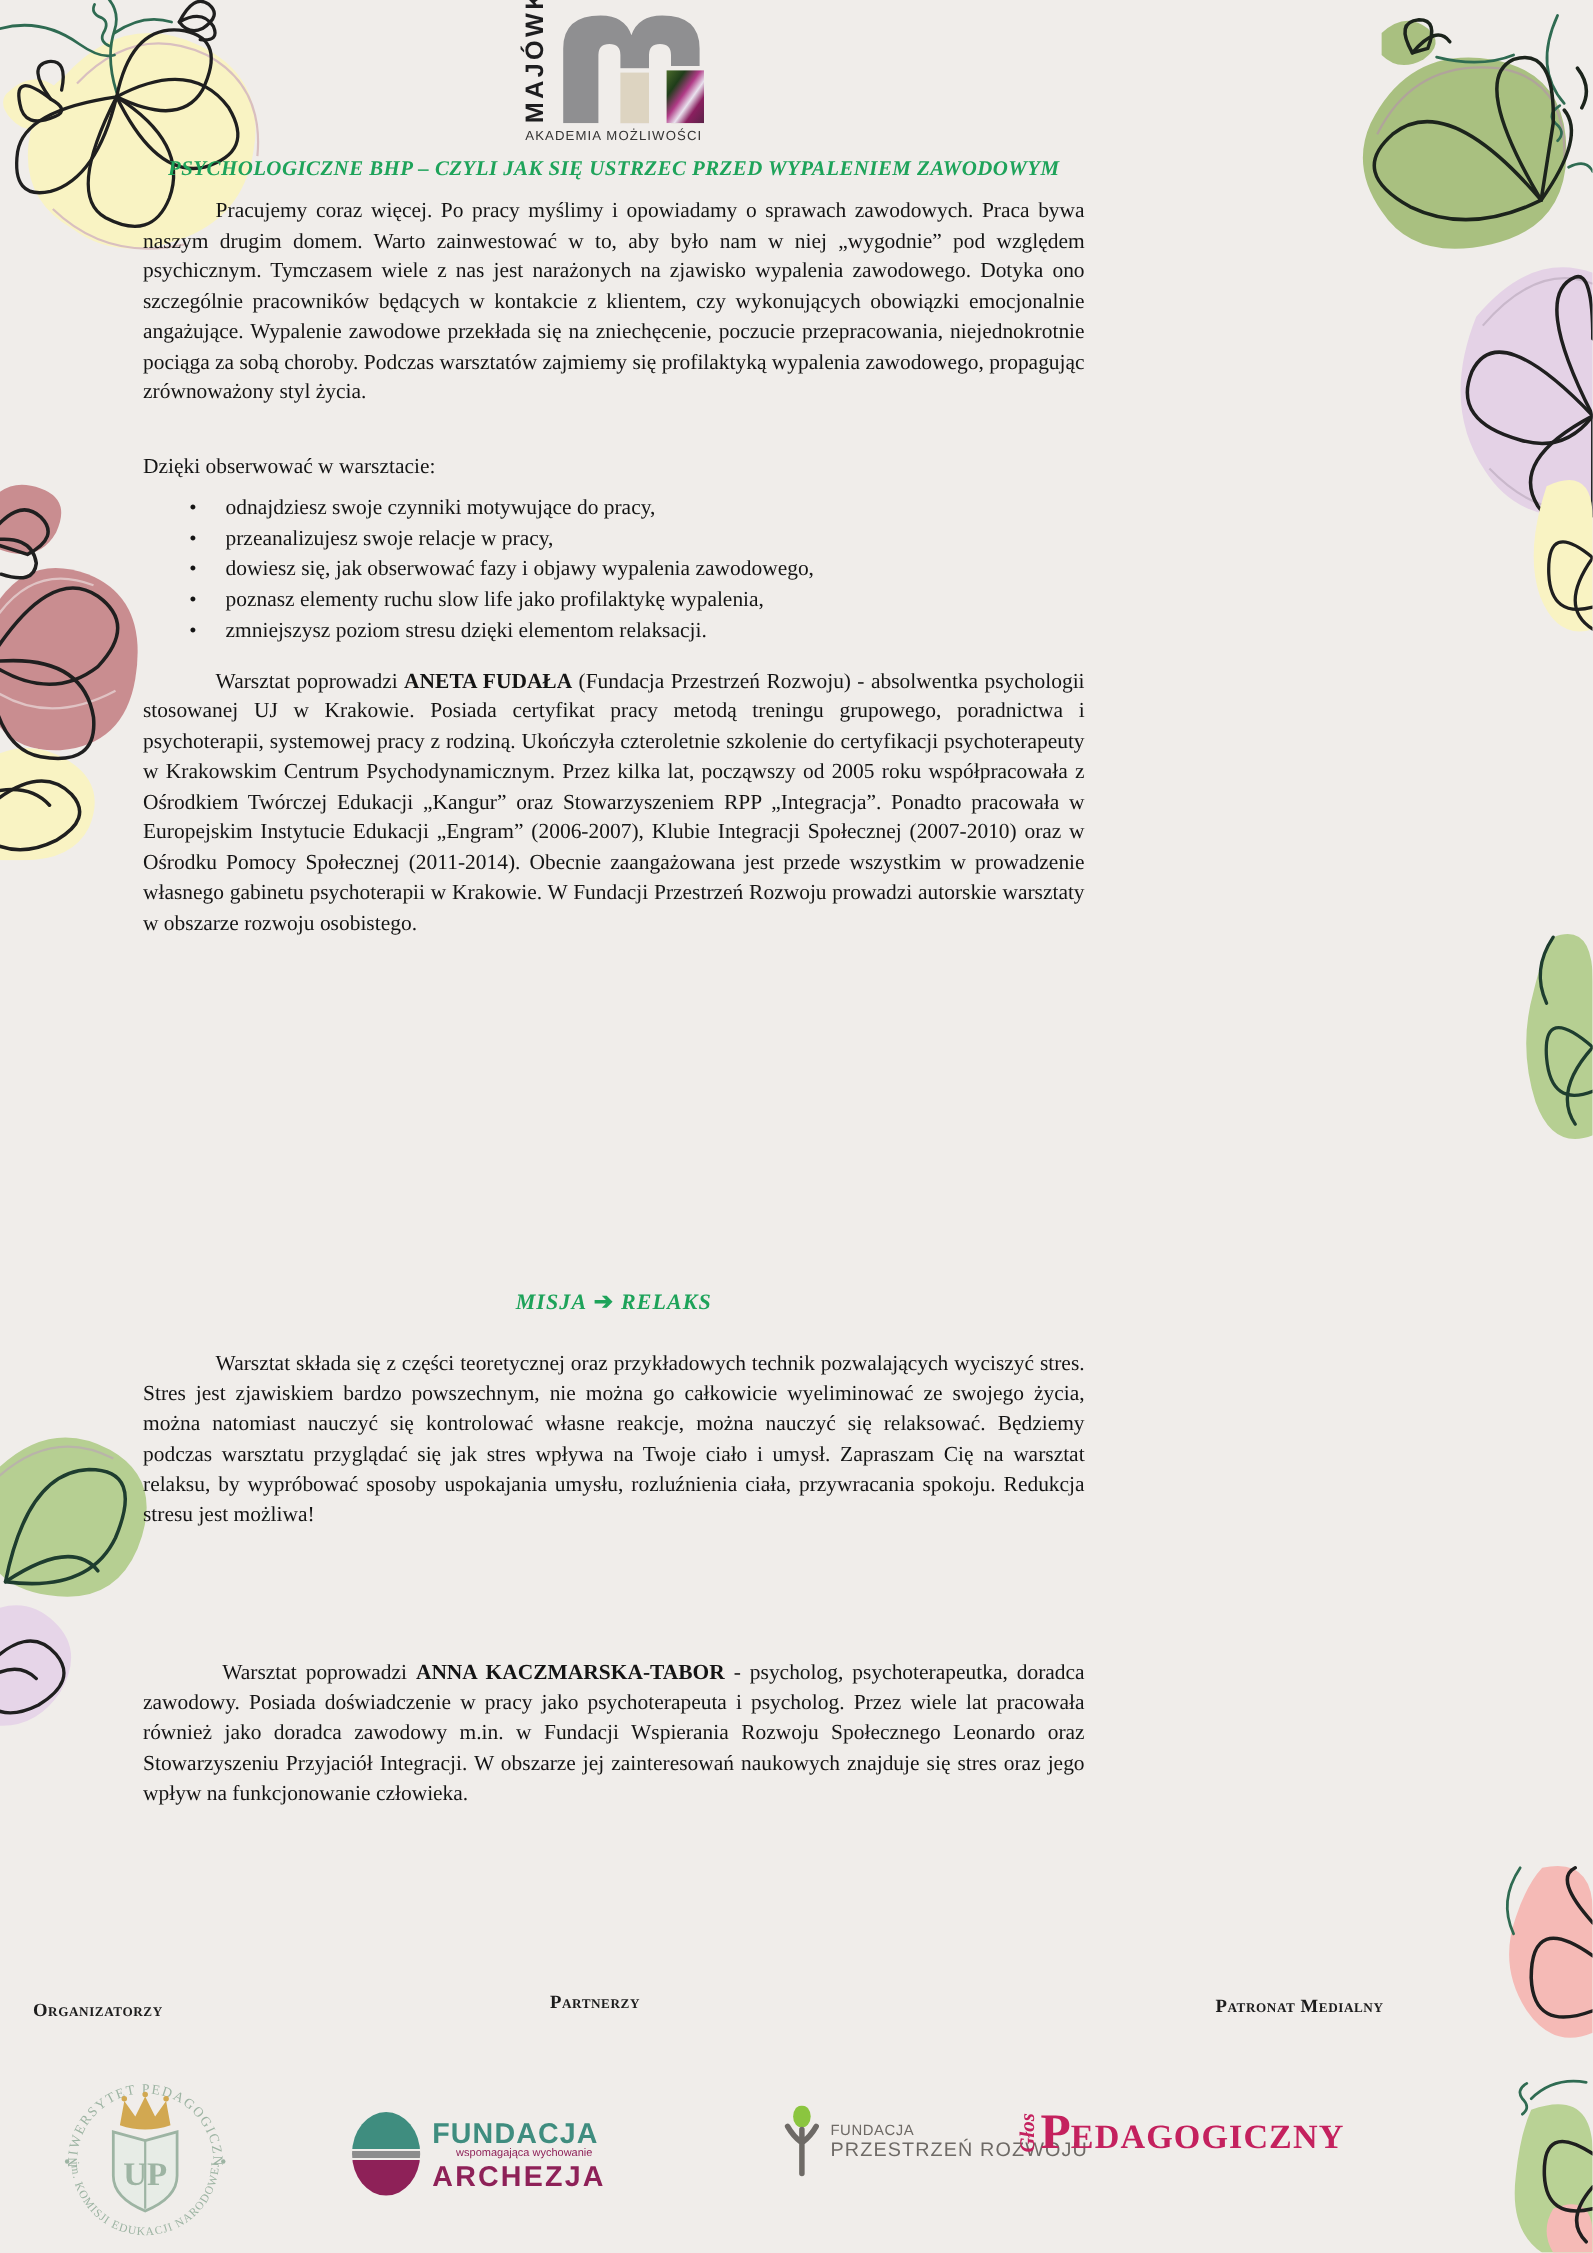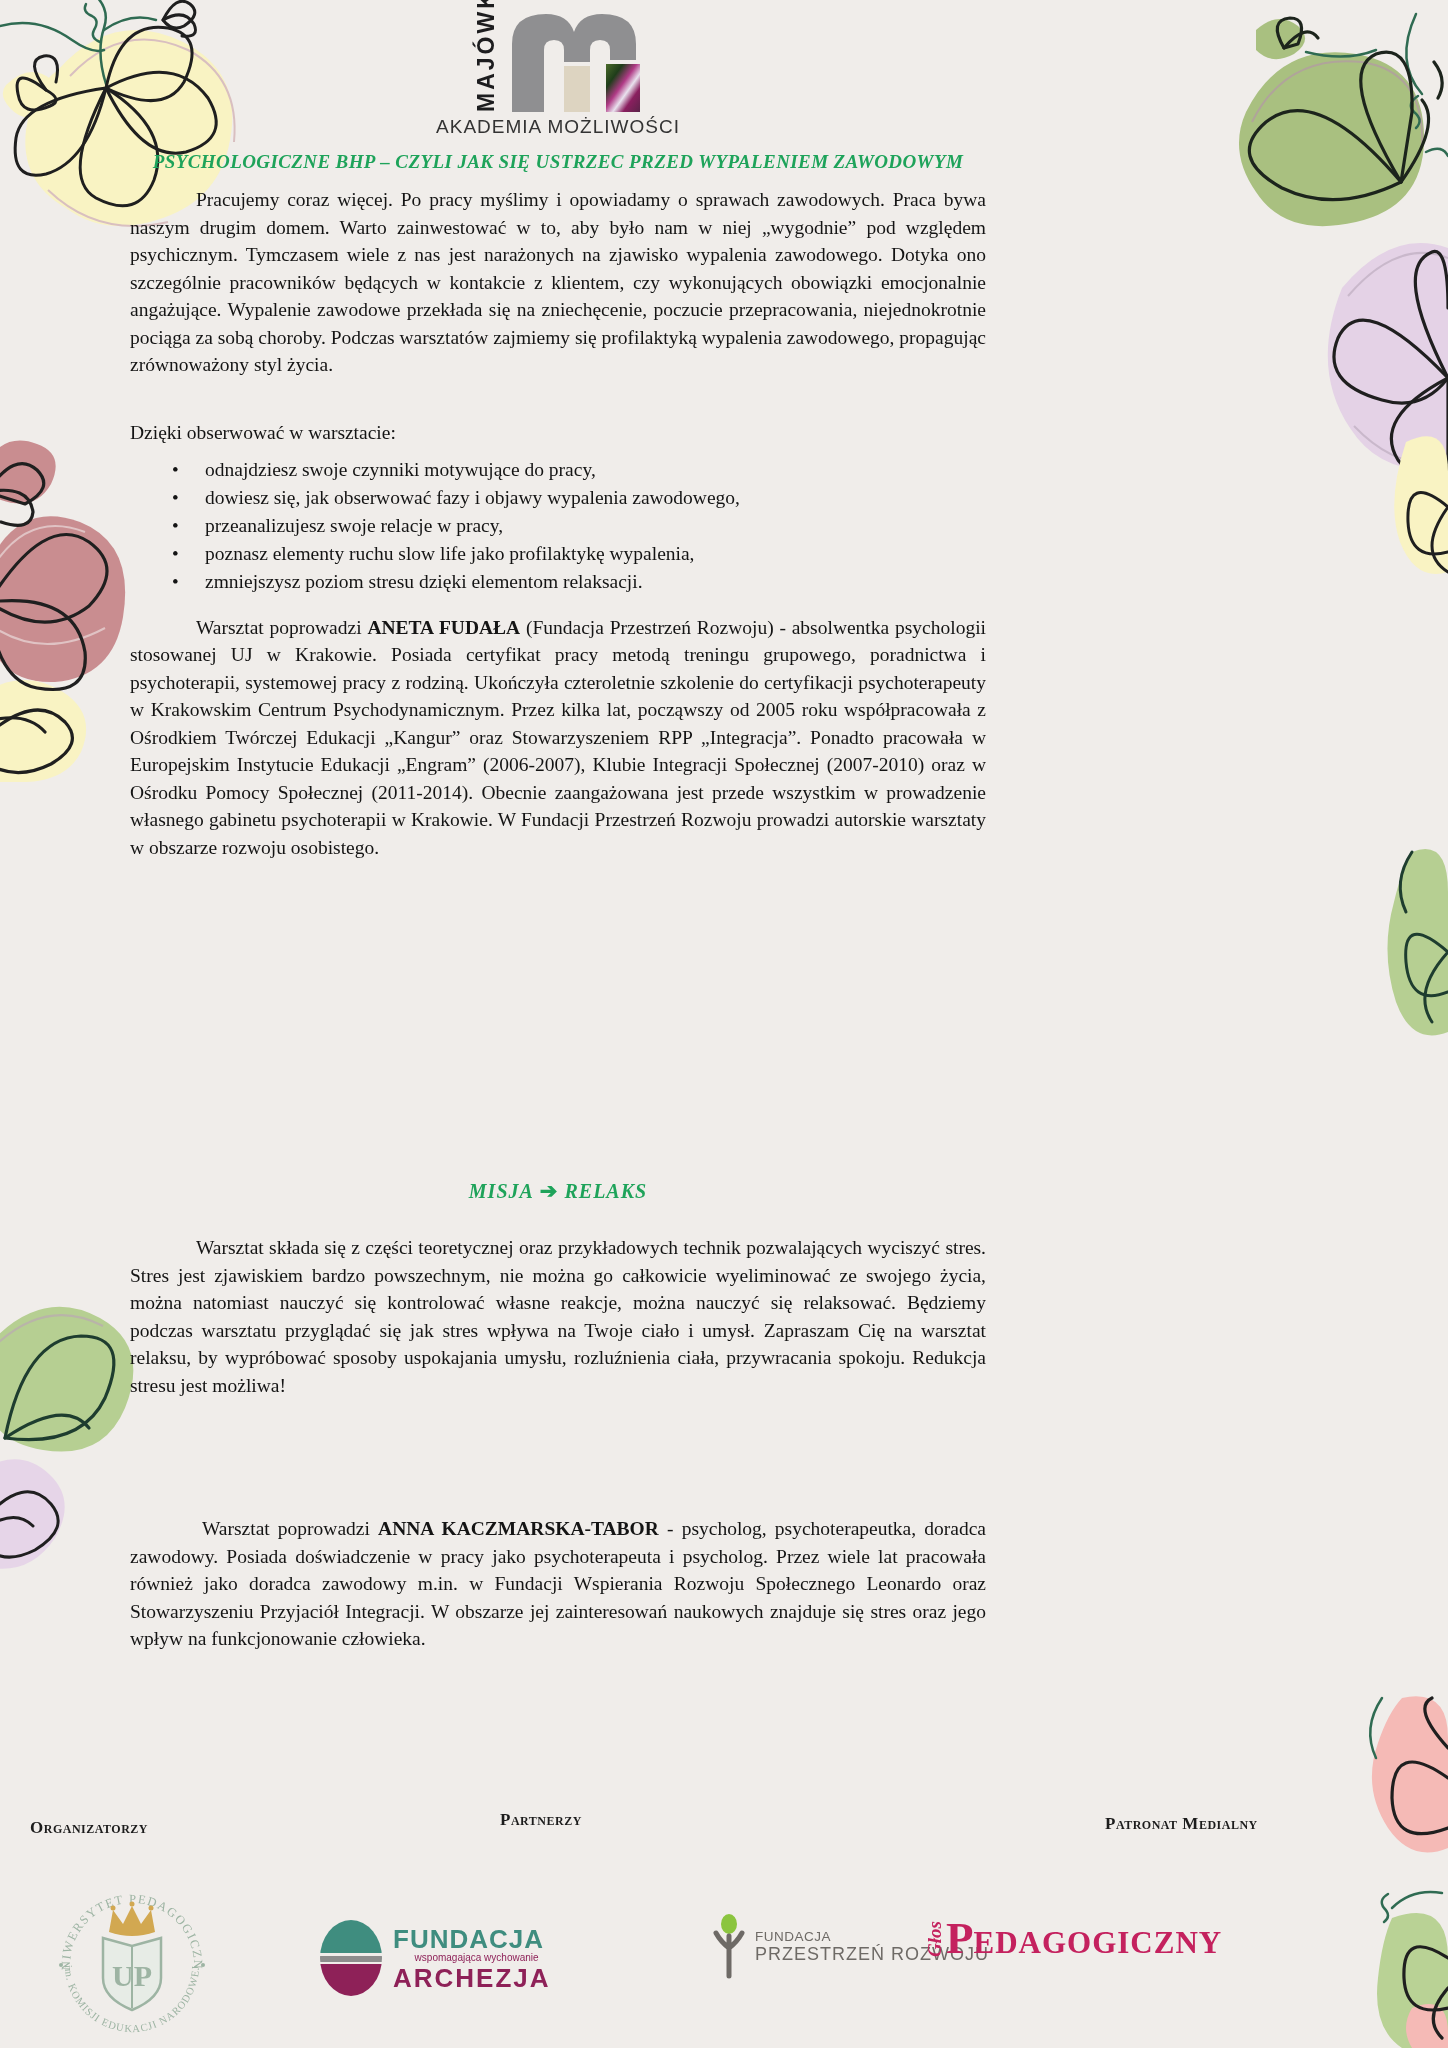--- a/index.html
+++ b/index.html
@@ -8,21 +8,21 @@
 
   
   .content{position:absolute;left:130px;top:0;width:856px;}
 
   
   .logo-wrap{width:fit-content;margin:10px auto 0;text-align:center;}
   .logo-row{display:flex;align-items:flex-end;gap:8px;justify-content:center;}
   .brand-vert{writing-mode:vertical-rl;transform:rotate(180deg);
       font-family:"Liberation Sans",sans-serif;font-weight:800;font-size:23px;
       letter-spacing:3px;color:#1d1d1f;height:100px;line-height:1;}
-  .tagline{font-family:"Liberation Sans",sans-serif;font-size:19px;letter-spacing:1px;
+  .tagline{font-family:"Liberation Sans",sans-serif;font-size:12px;letter-spacing:1px;
       color:#333;margin-top:4px;}
 
   
   .doc-title{margin-top:12px;text-align:center;font-weight:700;font-style:italic;
       font-size:19px;color:#1ea35a;letter-spacing:.4px;line-height:24px;font-family:Liberation Serif, serif;}
   .mission{margin-top:318px;text-align:center;font-weight:700;font-style:italic;
       font-size:20px;color:#1ea35a;letter-spacing:1px;}
   .mission .arrow{font-style:normal;margin:0 6px;font-size:21px;}
 
   
@@ -229,22 +229,22 @@
     </div>
 
     <div class="doc-title">PSYCHOLOGICZNE BHP – CZYLI JAK SIĘ USTRZEC PRZED WYPALENIEM ZAWODOWYM</div>
 
     <p class="para">Pracujemy coraz więcej. Po pracy myślimy i opowiadamy o sprawach zawodowych. Praca bywa naszym drugim domem. Warto zainwestować w to, aby było nam w niej „wygodnie” pod względem psychicznym. Tymczasem wiele z nas jest narażonych na zjawisko wypalenia zawodowego. Dotyka ono szczególnie pracowników będących w kontakcie z klientem, czy wykonujących obowiązki emocjonalnie angażujące. Wypalenie zawodowe przekłada się na zniechęcenie, poczucie przepracowania, niejednokrotnie pociąga za sobą choroby. Podczas warsztatów zajmiemy się profilaktyką wypalenia zawodowego, propagując zrównoważony styl życia.</p>
 
     <p class="lead">Dzięki obserwować w warsztacie:</p>
 
     <ul class="benefits">
       <li>odnajdziesz swoje czynniki motywujące do pracy,</li>
+      <li>przeanalizujesz swoje relacje w pracy,</li>
       <li>dowiesz się, jak obserwować fazy i objawy wypalenia zawodowego,</li>
-      <li>przeanalizujesz swoje relacje w pracy,</li>
       <li>poznasz elementy ruchu slow life jako profilaktykę wypalenia,</li>
       <li>zmniejszysz poziom stresu dzięki elementom relaksacji.</li>
     </ul>
 
     <p class="para p-aneta"><span>Warsztat poprowadzi </span><b>ANETA FUDAŁA</b><span> (Fundacja Przestrzeń Rozwoju) - absolwentka psychologii stosowanej UJ w Krakowie. Posiada certyfikat pracy metodą treningu grupowego, poradnictwa i psychoterapii, systemowej pracy z rodziną. Ukończyła czteroletnie szkolenie do certyfikacji psychoterapeuty w Krakowskim Centrum Psychodynamicznym. Przez kilka lat, począwszy od 2005 roku współpracowała z Ośrodkiem Twórczej Edukacji „Kangur” oraz Stowarzyszeniem RPP „Integracja”. Ponadto pracowała w Europejskim Instytucie Edukacji „Engram” (2006-2007), Klubie Integracji Społecznej (2007-2010) oraz w Ośrodku Pomocy Społecznej (2011-2014). Obecnie zaangażowana jest przede wszystkim w prowadzenie własnego gabinetu psychoterapii w Krakowie. W Fundacji Przestrzeń Rozwoju prowadzi autorskie warsztaty w obszarze rozwoju osobistego.</span></p>
 
     <div class="mission">
       <span>MISJA</span><span class="arrow">➔</span><span>RELAKS</span>
     </div>
 

